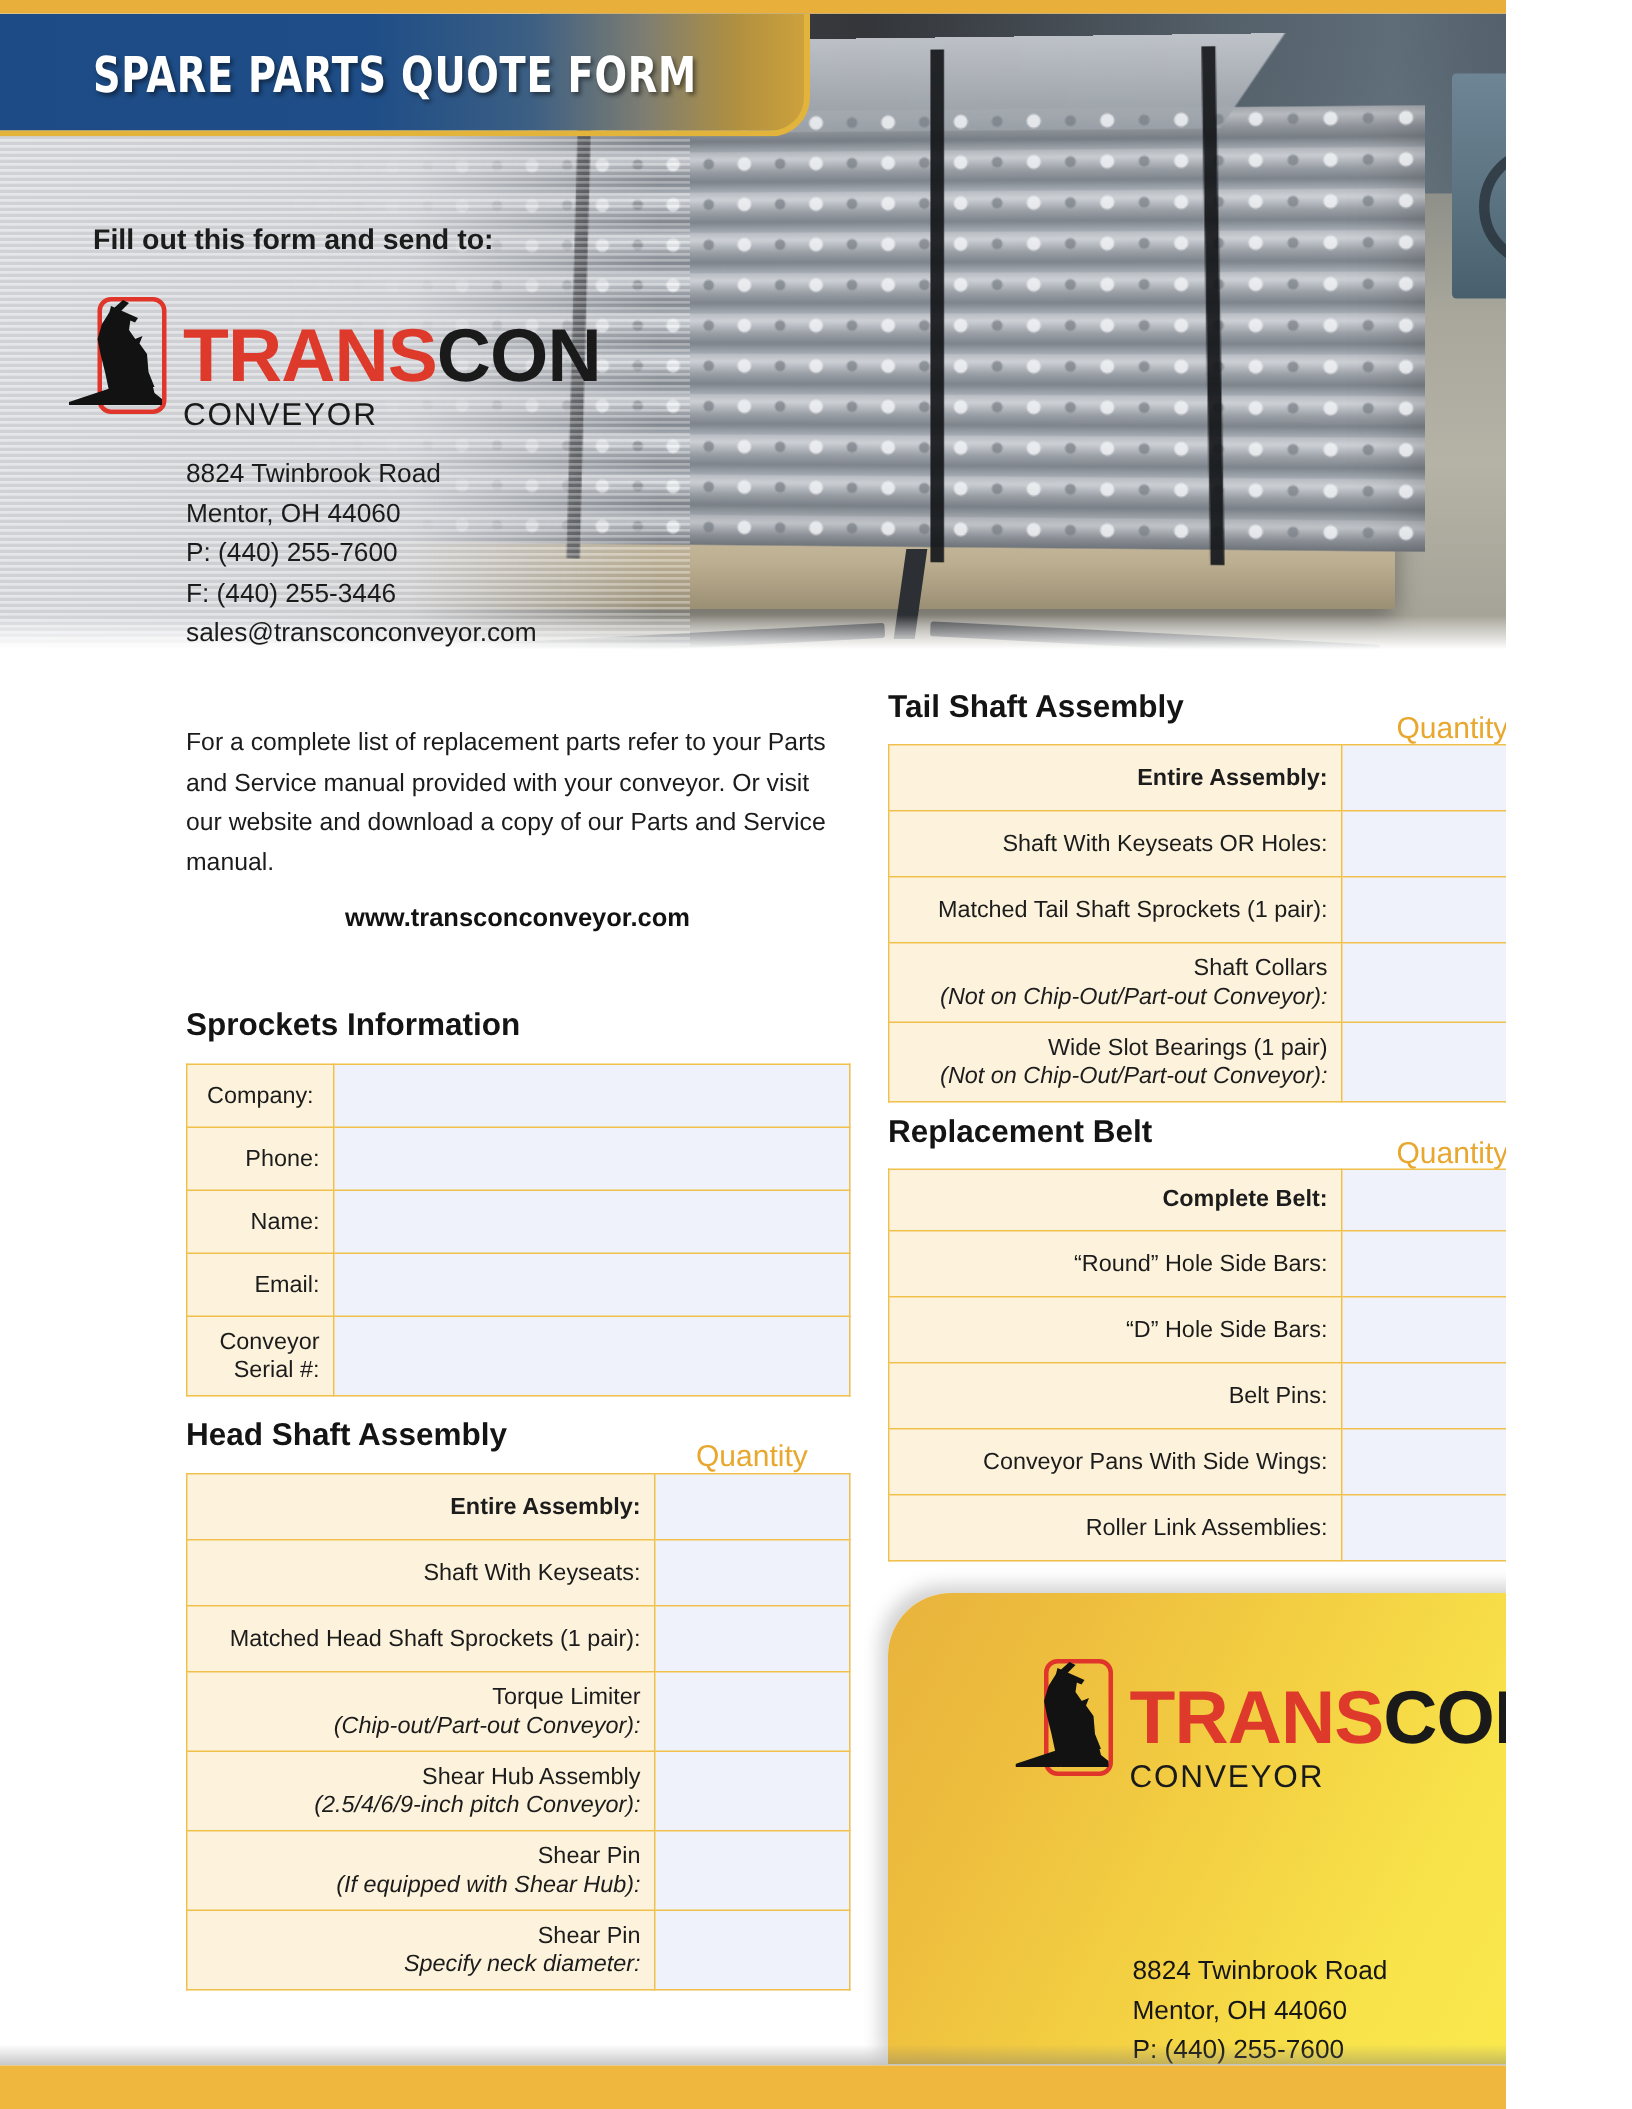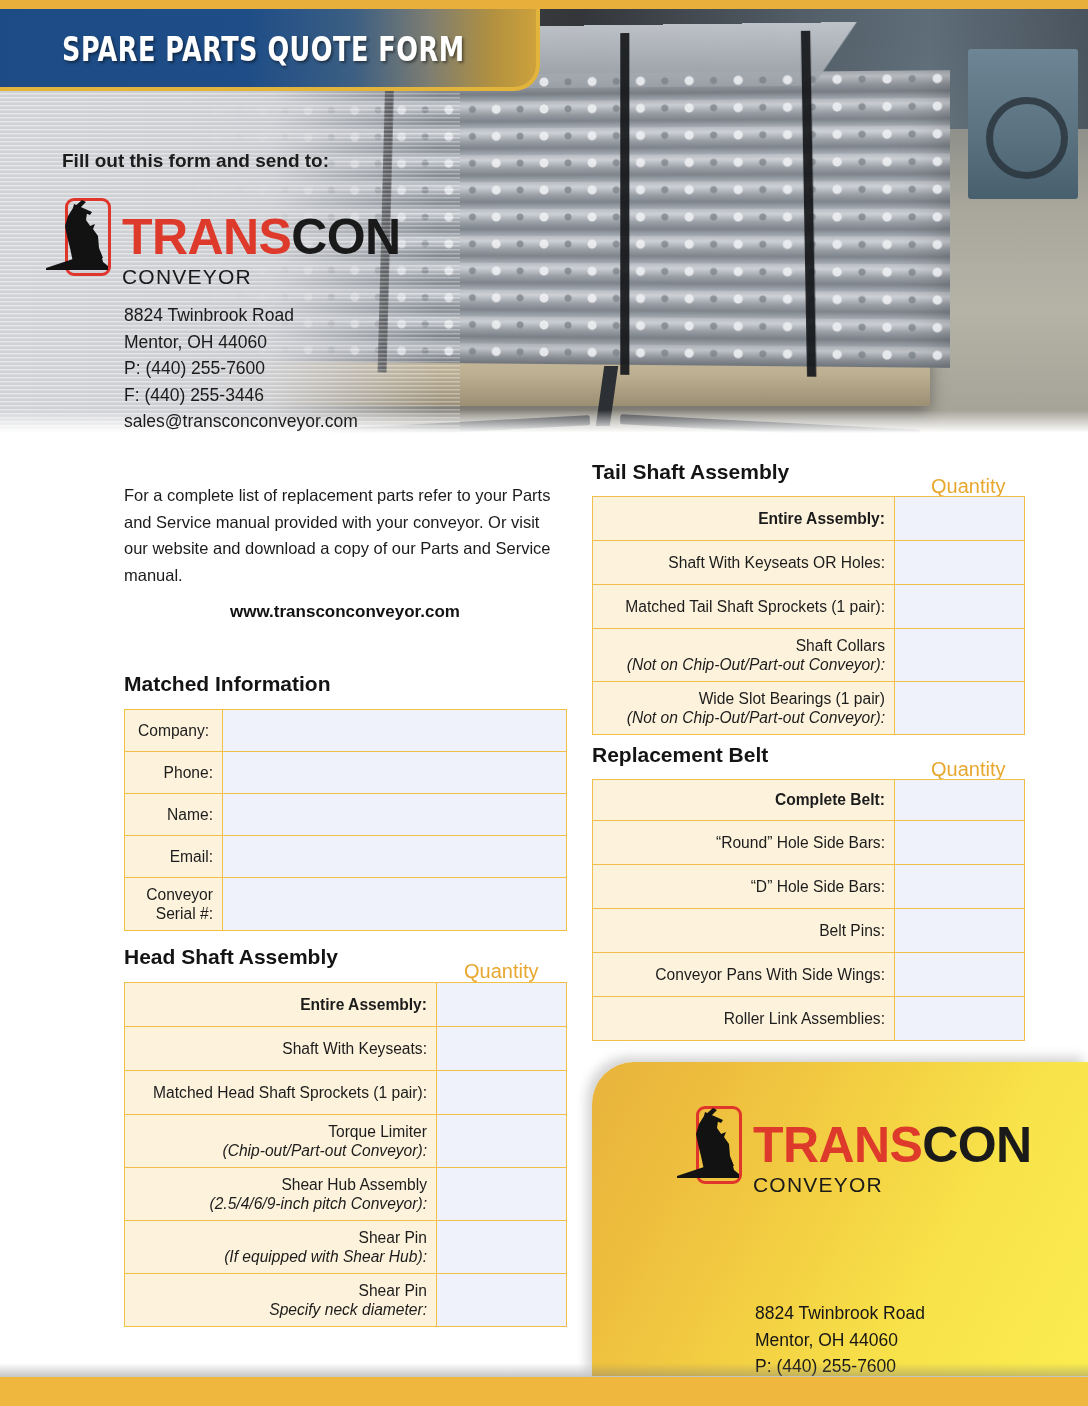--- a/index.html
+++ b/index.html
@@ -8,21 +8,21 @@
     width: 1088px;
     height: 1406px;
     font-family: "Liberation Sans", sans-serif;
     background: #ffffff;
     overflow: hidden;
     position: relative;
   }
 
   .page {
     position: relative;
-    width: 1088px;
+    width: 1004px;
     height: 1406px;
     background: #ffffff;
     overflow: hidden;
   }
 
   
   .top-strip {
     position: absolute;
     top: 0; left: 0;
     width: 1088px;
@@ -448,21 +448,21 @@
     <div>8824 Twinbrook Road</div>
     <div>Mentor, OH 44060</div>
     <div>P: (440) 255-7600</div>
     <div>F: (440) 255-3446</div>
     <div>sales@transconconveyor.com</div>
   </div>
 
   <div class="intro">For a complete list of replacement parts refer to your Parts and Service manual provided with your conveyor. Or visit our website and download a copy of our Parts and Service manual.</div>
   <div class="intro-url">www.transconconveyor.com</div>
 
-  <div class="sect-title" style="left:124px; top:672px;">Matched Information</div>
+  <div class="sect-title" style="left:124px; top:672px;">Sprockets Information</div>
   <table class="ftable" id="customer-table">
     <tbody>
       <tr>
         <td class="lab left">Company:</td>
         <td class="val"></td>
       </tr>
       <tr>
         <td class="lab">Phone:</td>
         <td class="val"></td>
       </tr>

